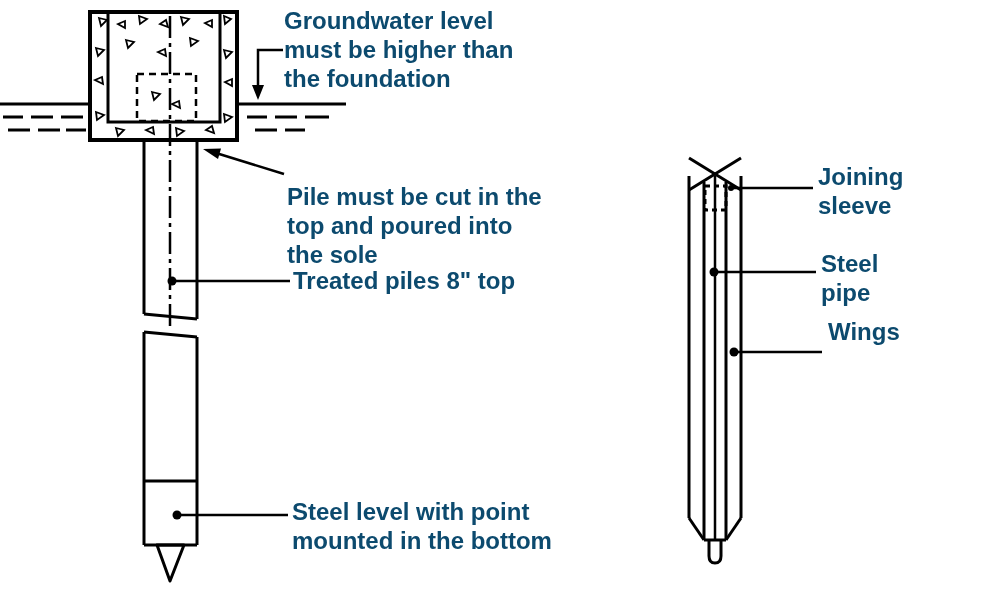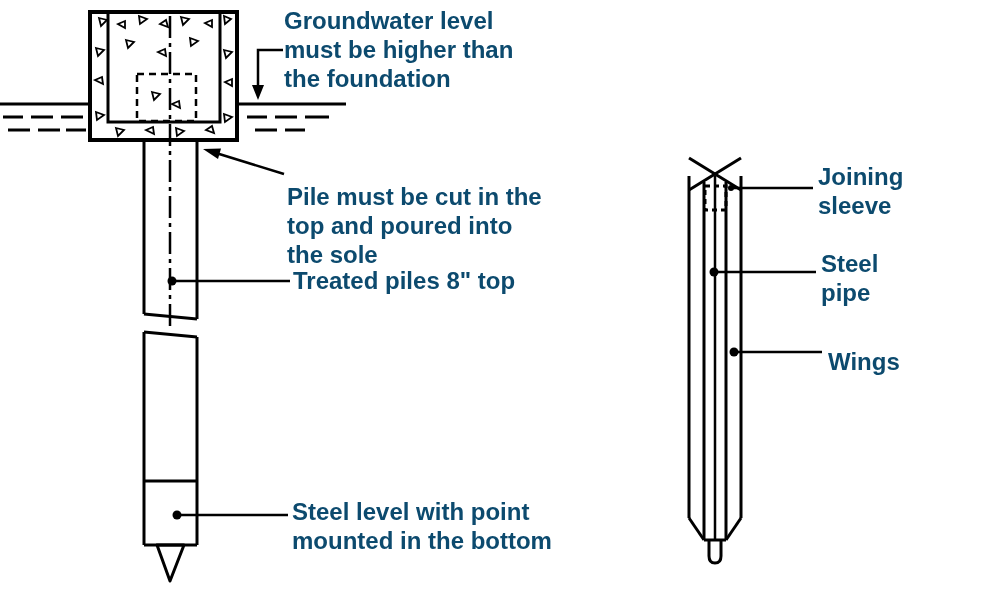--- a/index.html
+++ b/index.html
@@ -155,15 +155,15 @@
 
   <div class="label" style="left:292px; top:497px;">Steel level with point
 mounted in the bottom</div>
 
   <div class="label" style="left:818px; top:162px;">Joining
 sleeve</div>
 
   <div class="label" style="left:821px; top:249px;">Steel
 pipe</div>
 
-  <div class="label" style="left:828px; top:347px;text-align:center;">Wings</div>
+  <div class="label" style="left:828px; top:317px;text-align:center;">Wings</div>
 
 </div>
 
 </body></html>

